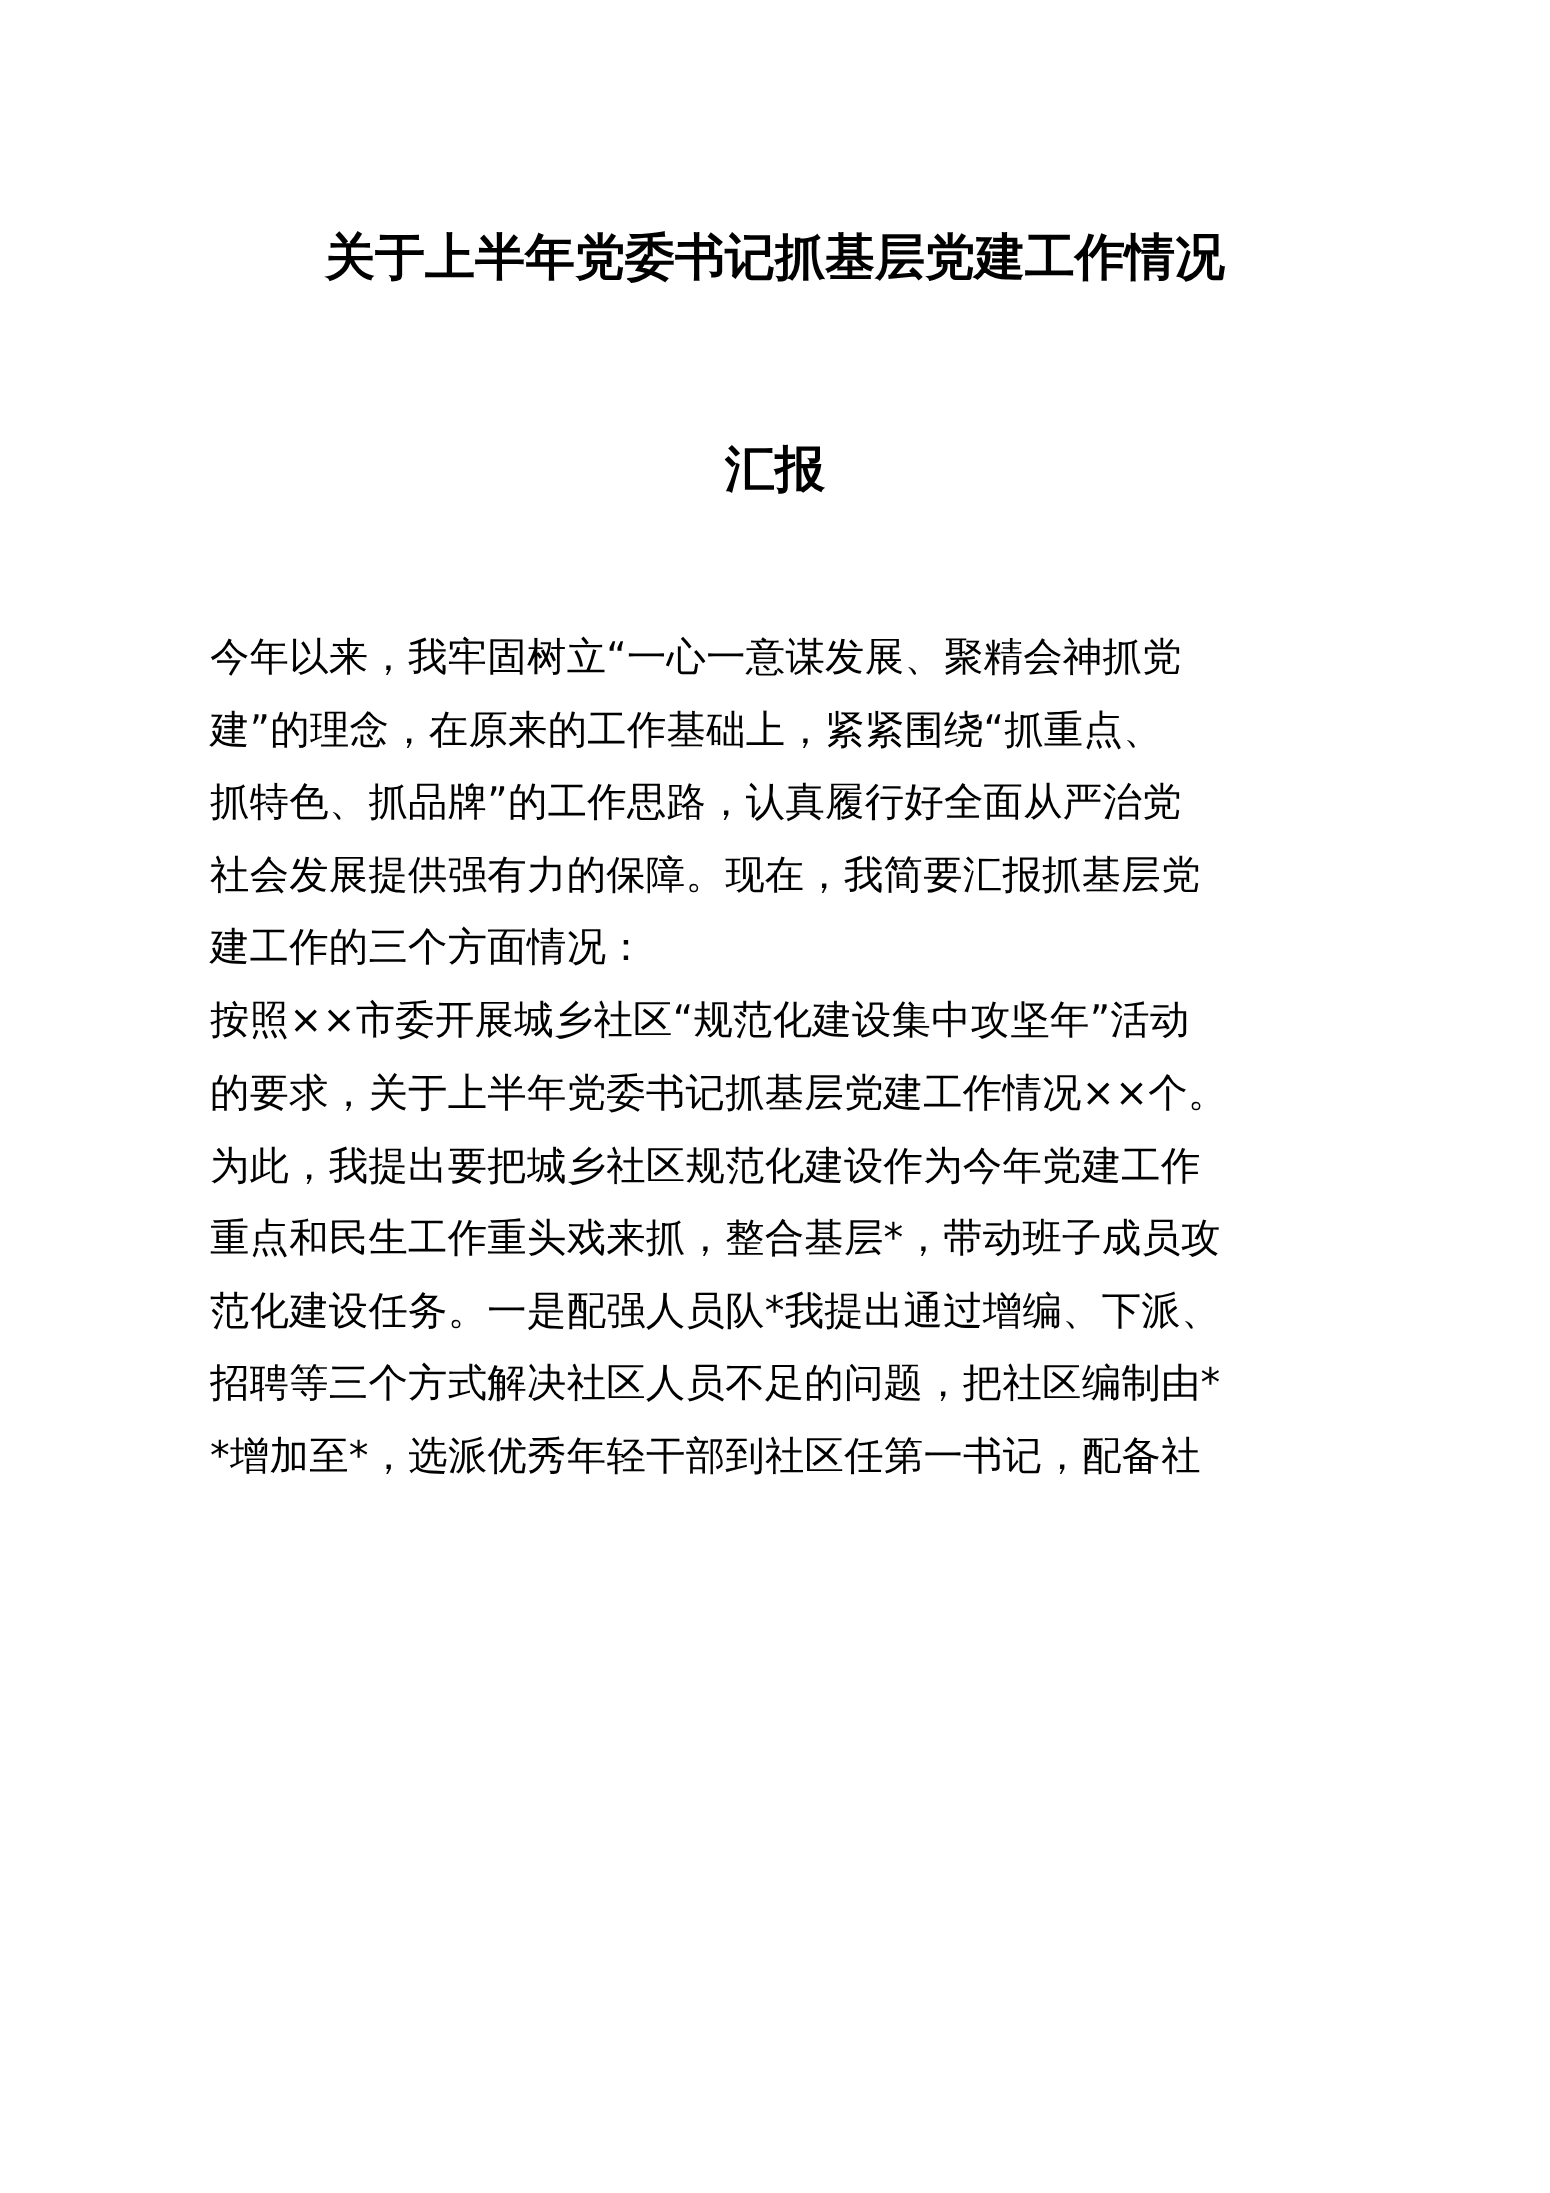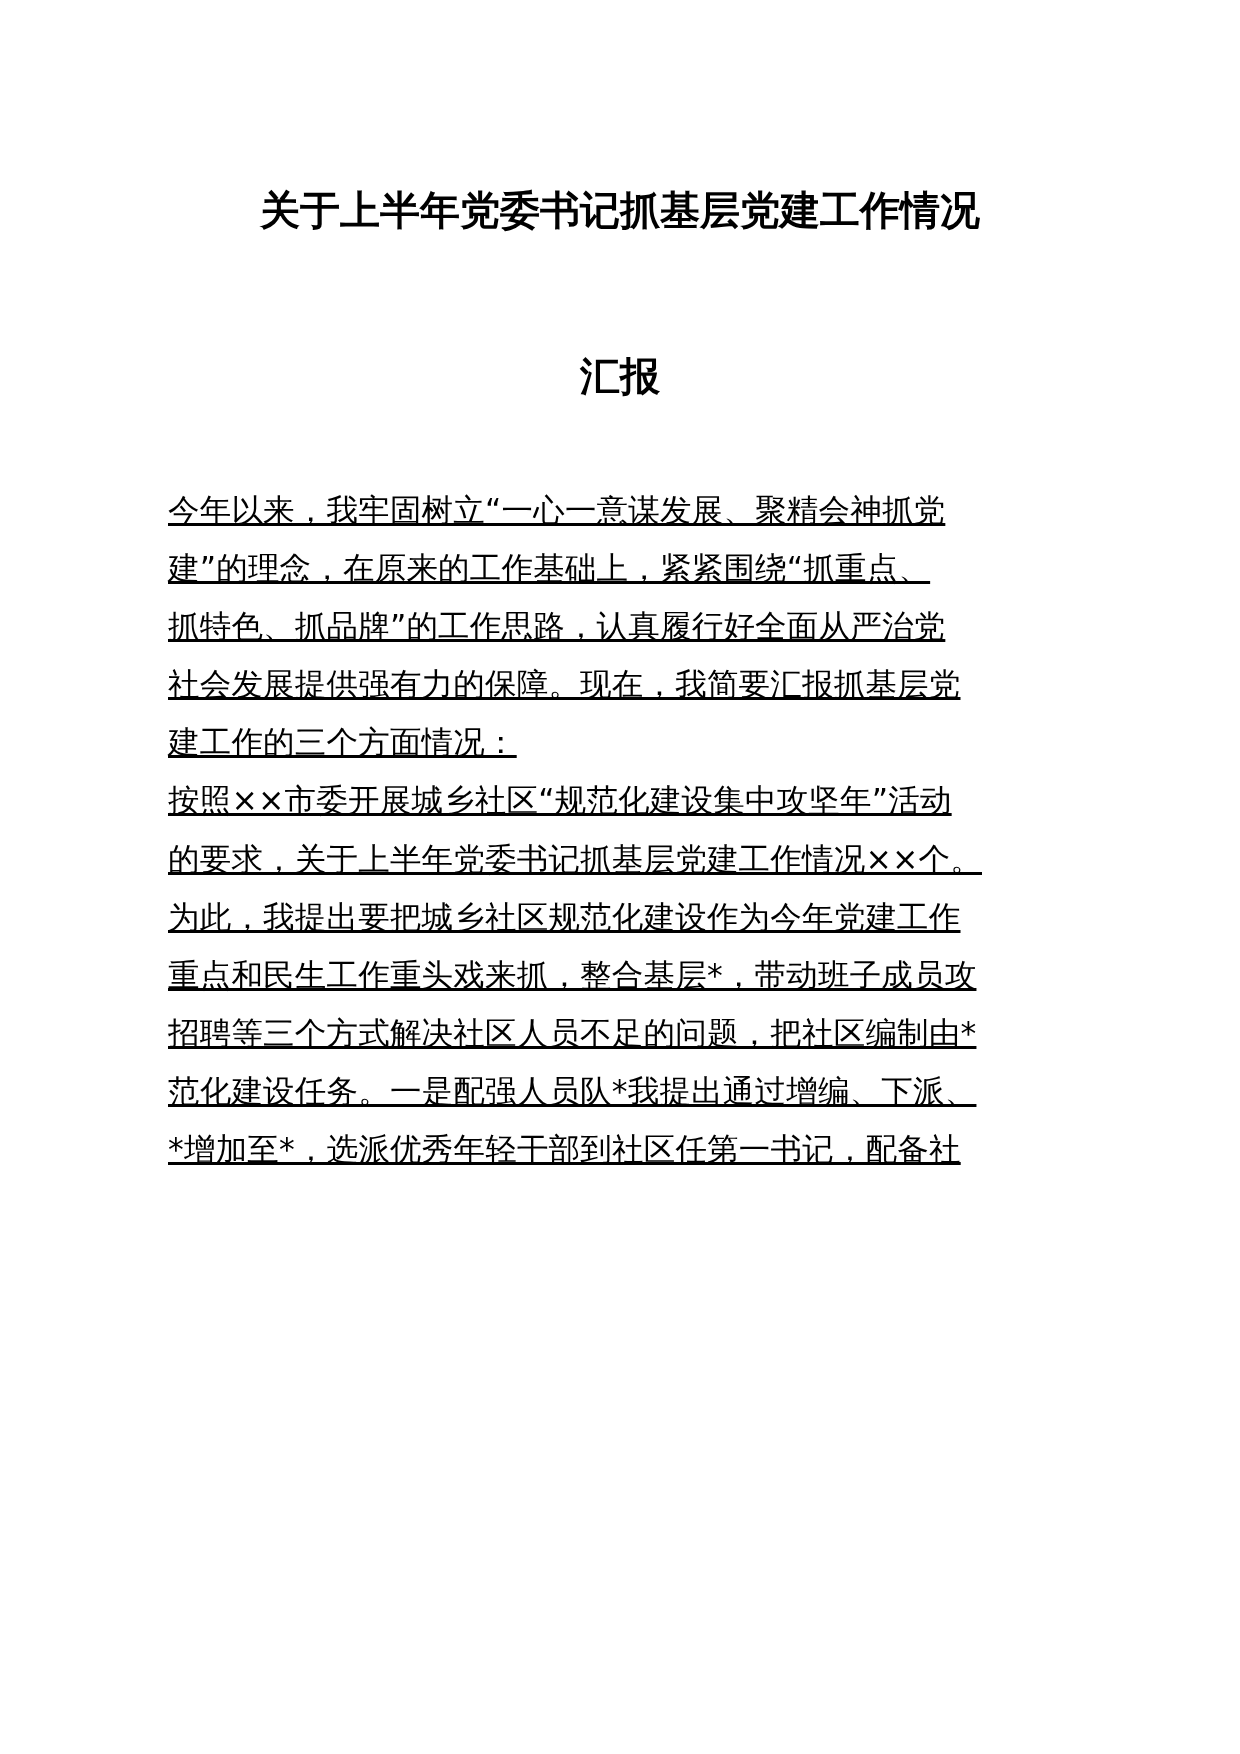--- a/index.html
+++ b/index.html
@@ -27,28 +27,27 @@
       position: absolute;
       left: 0;
       width: 1240px;
       text-align: center;
       font-weight: bold;
       font-size: 40px;
       line-height: 50px;
       letter-spacing: 0px;
       font-family: "DejaVu Sans", "Liberation Sans", sans-serif;
     }
-    .title-line.l1 { top: 185px; }
+    .title-line.l1 { top: 185px; font-family: Liberation Mono, monospace; }
     .title-line.l2 { top: 322px; margin-top: 29px; }
     .body-text {
       position: absolute;
       left: 168px;
-      top: 488px;
+      top: 504px;
       width: 780px;
-      text-decoration: underline;
     }
     .body-line {
       display: block;
       height: 58.1px;
       line-height: 44px;
       font-size: 31.5px;
       white-space: nowrap;
       letter-spacing: 0.2px;
     }
   </style>
@@ -62,17 +61,17 @@
   <div class="body-text">
     <span class="body-line">今年以来，我牢固树立“一心一意谋发展、聚精会神抓党</span>
     <span class="body-line">建”的理念，在原来的工作基础上，紧紧围绕“抓重点、</span>
     <span class="body-line">抓特色、抓品牌”的工作思路，认真履行好全面从严治党</span>
     <span class="body-line">社会发展提供强有力的保障。现在，我简要汇报抓基层党</span>
     <span class="body-line">建工作的三个方面情况：</span>
     <span class="body-line">按照××市委开展城乡社区“规范化建设集中攻坚年”活动</span>
     <span class="body-line">的要求，关于上半年党委书记抓基层党建工作情况××个。</span>
     <span class="body-line">为此，我提出要把城乡社区规范化建设作为今年党建工作</span>
     <span class="body-line">重点和民生工作重头戏来抓，整合基层*，带动班子成员攻</span>
+    <span class="body-line">范化建设任务。一是配强人员队*我提出通过增编、下派、</span>
     <span class="body-line">招聘等三个方式解决社区人员不足的问题，把社区编制由*</span>
-    <span class="body-line">范化建设任务。一是配强人员队*我提出通过增编、下派、</span>
     <span class="body-line">*增加至*，选派优秀年轻干部到社区任第一书记，配备社</span>
   </div>
 </div>
 
 </body></html>

